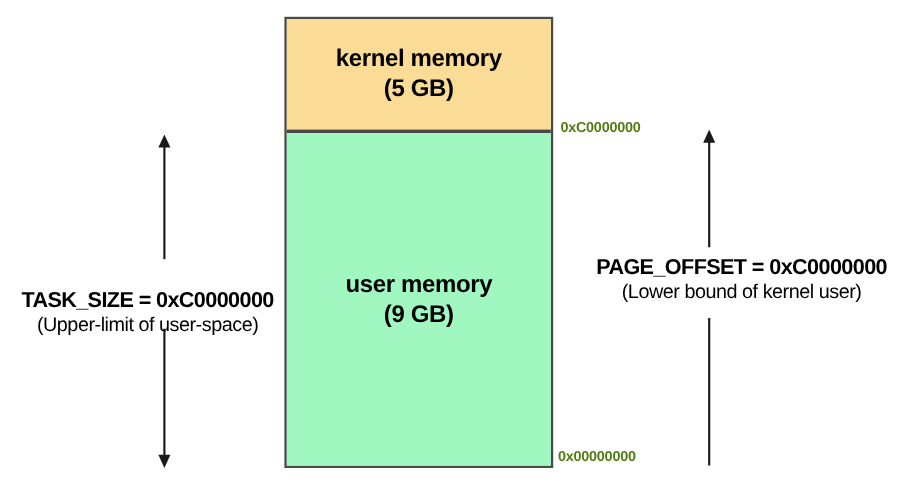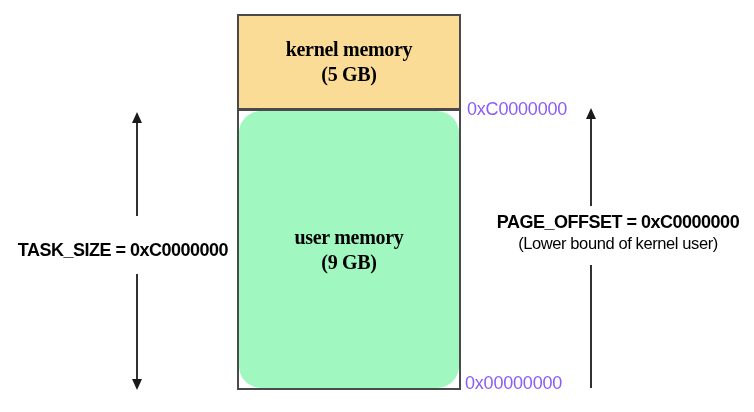--- a/index.html
+++ b/index.html
@@ -30,37 +30,37 @@
   .block {
     display: flex;
     flex-direction: column;
     align-items: center;
     justify-content: center;
   }
   .block-kernel {
     height: 95px;
     border-bottom: 3px solid #4a4a4a;
   }
-  .block-user { flex: 1; border-radius: 22px; }
+  .block-user { flex: 1; }
   .block-label, .block-size {
     font-weight: bold;
     font-size: 20px;
     line-height: 25px;
     letter-spacing: -0.3px;
     text-align: center;
-    font-family: Liberation Serif, serif;
   }
 
   
   .addr {
     position: absolute;
-    font-size: 18px;
+    font-size: 12px;
     letter-spacing: -0.2px;
-    color: #8b5cf6;
+    color: #4d7c0f;
     white-space: nowrap;
+    font-weight: bold;
   }
   .addr-boundary { left: 467px; top: 99px; }
   .addr-base     { left: 465px; top: 373px; }
 
   
   .annotation {
     position: absolute;
     text-align: center;
     white-space: nowrap;
   }
@@ -112,20 +112,21 @@
   </svg>
 
   <svg class="arrow-svg arrow-right" width="18" height="282" viewBox="0 0 18 282">
     <polygon points="9,0 4,11 14,11"></polygon>
     <line x1="9" y1="9" x2="9" y2="98"></line>
     <line x1="9" y1="157" x2="9" y2="280"></line>
   </svg>
 
   <div class="annotation annotation-left">
     <div class="value">TASK_SIZE = 0xC0000000</div>
+    <div class="desc">(Upper-limit of user-space)</div>
   </div>
 
   <div class="annotation annotation-right">
     <div class="value">PAGE_OFFSET = 0xC0000000</div>
     <div class="desc">(Lower bound of kernel user)</div>
   </div>
 
 </div>
 
 </body></html>

